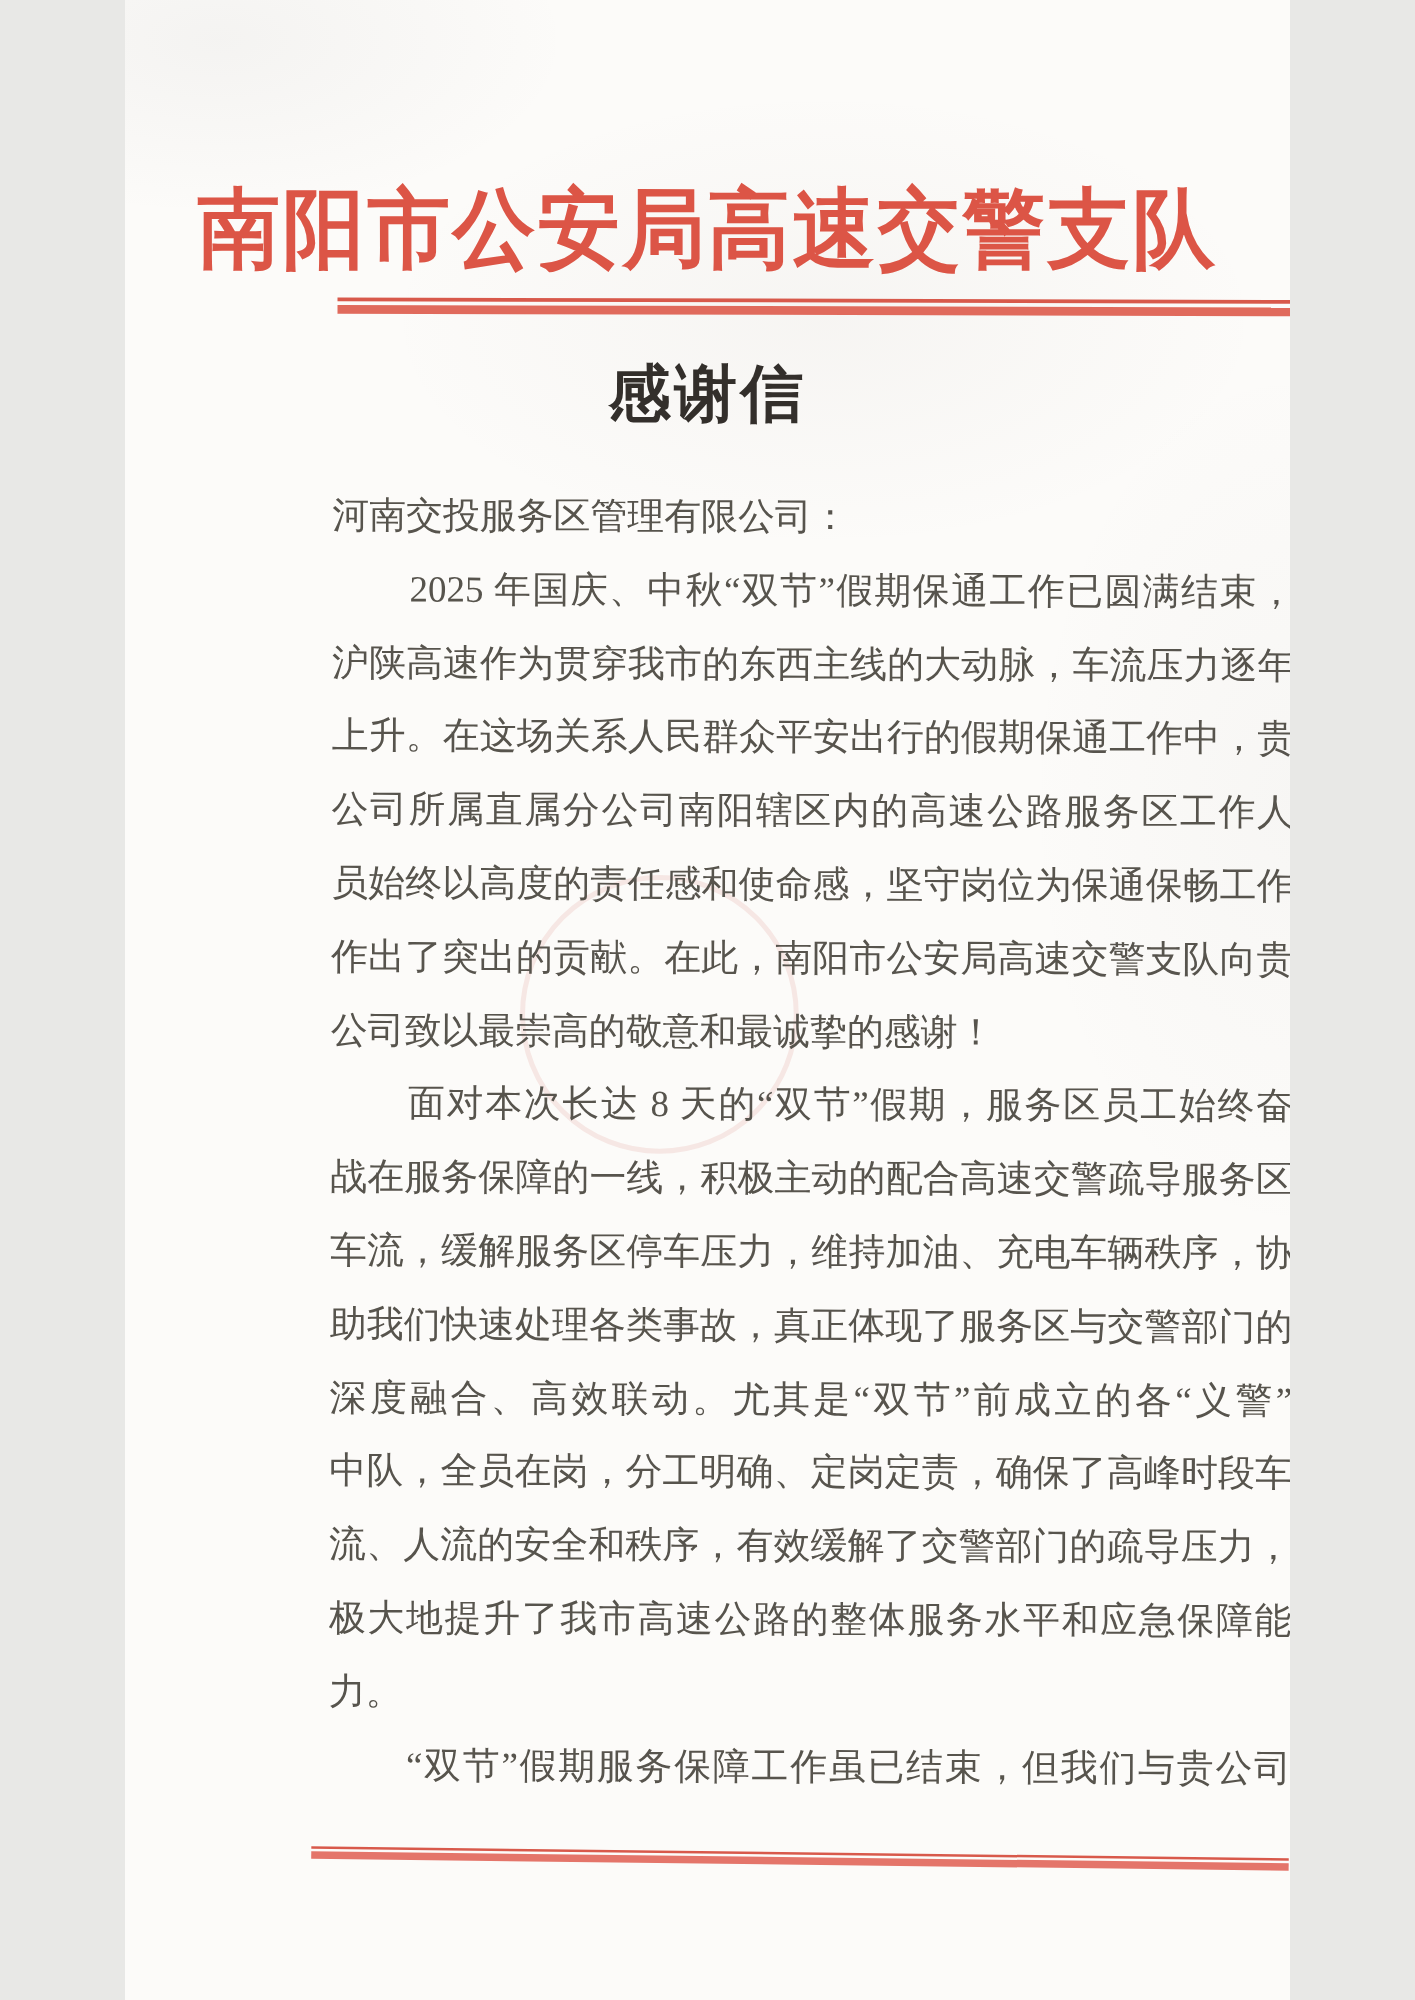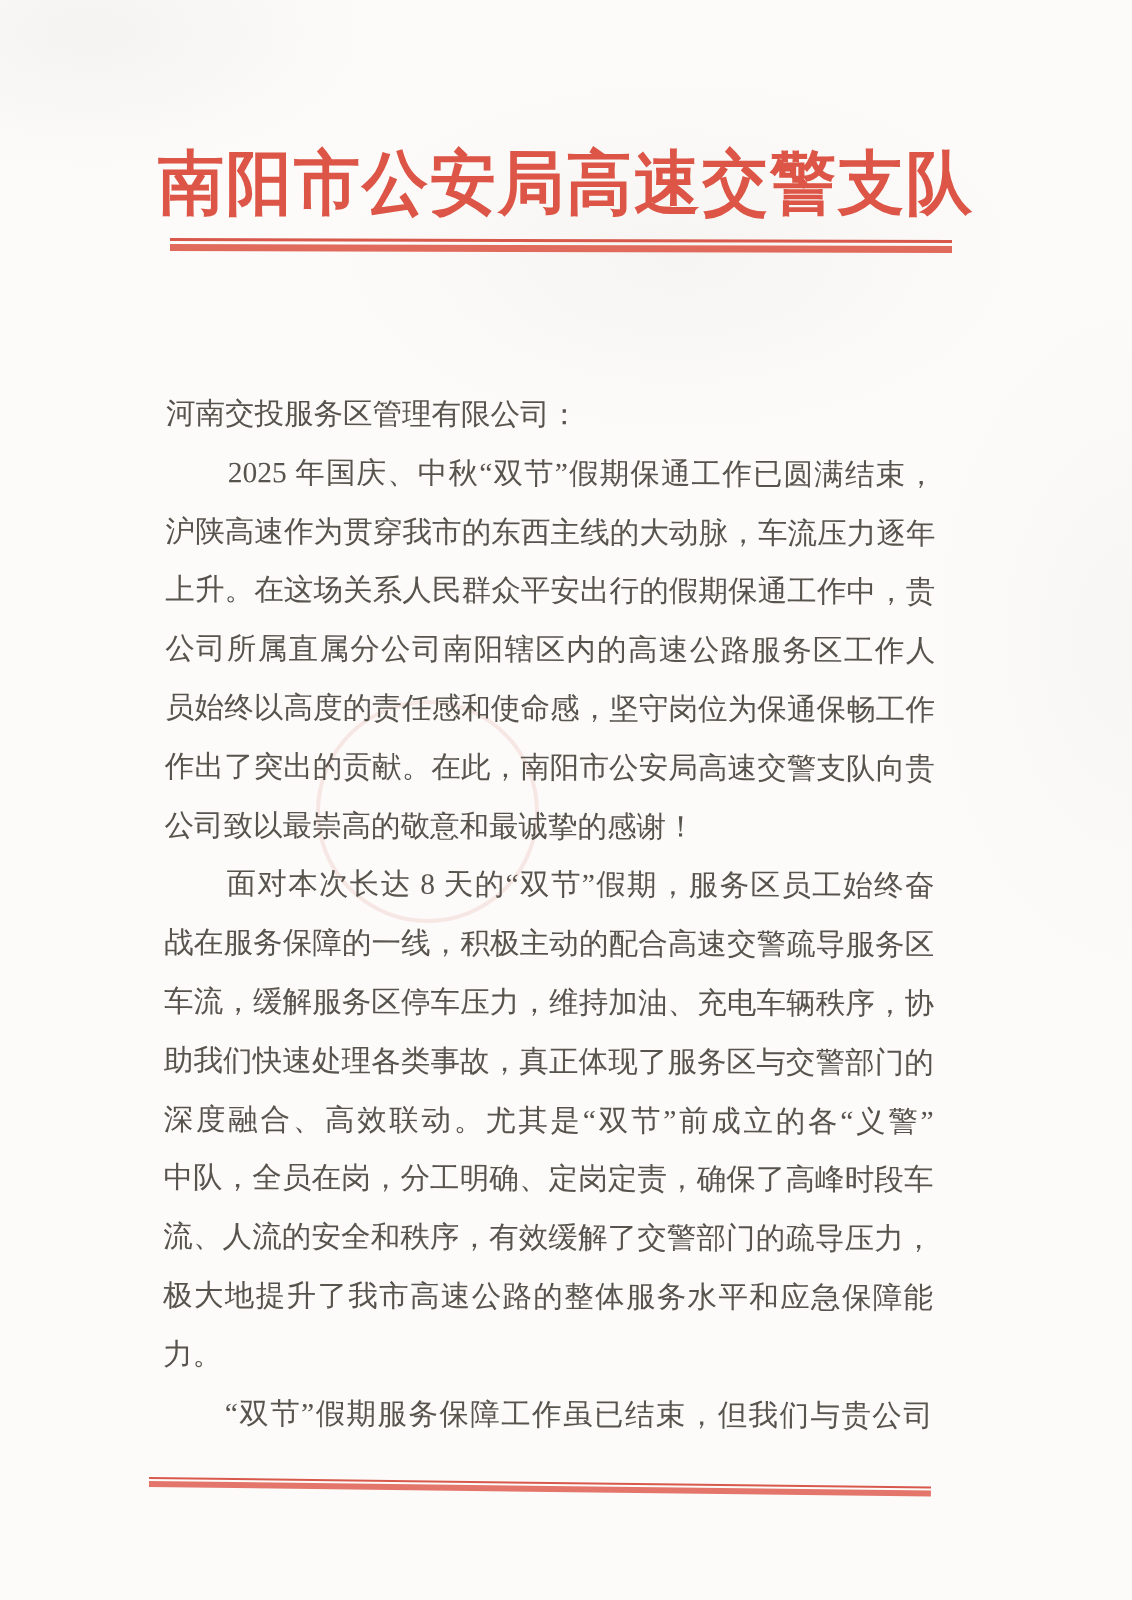--- a/index.html
+++ b/index.html
@@ -1,18 +1,18 @@
 <!DOCTYPE html>
 <html><head>
 <meta charset="utf-8">
 <style>
   html, body { margin: 0; padding: 0; background: #e8e8e6; }
   .page {
     position: relative;
-    width: 1132px;
+    width: 932px;
     height: 1600px;
     margin: 0 auto;
     background: #fcfbf9;
     overflow: hidden;
     font-family: "Liberation Serif", "DejaVu Serif", serif;
   }
   
   .page::before {
     content: "";
     position: absolute; inset: 0;
@@ -103,20 +103,21 @@
 <div class="page">
 
   <div class="letterhead">南阳市公安局高速交警支队</div>
 
   <div class="rule rule-top">
     <div class="thin"></div>
     <div class="gap"></div>
     <div class="thick"></div>
   </div>
 
+  <div class="doc-title">感谢信</div>
 
   <div class="stamp-ring"></div>
 
   <div class="letter-body">
     <div class="line">河南交投服务区管理有限公司：</div>
     <div class="line fill indent">2025 年国庆、中秋“双节”假期保通工作已圆满结束，</div>
     <div class="line fill">沪陕高速作为贯穿我市的东西主线的大动脉，车流压力逐年</div>
     <div class="line fill">上升。在这场关系人民群众平安出行的假期保通工作中，贵</div>
     <div class="line fill">公司所属直属分公司南阳辖区内的高速公路服务区工作人</div>
     <div class="line fill">员始终以高度的责任感和使命感，坚守岗位为保通保畅工作</div>

